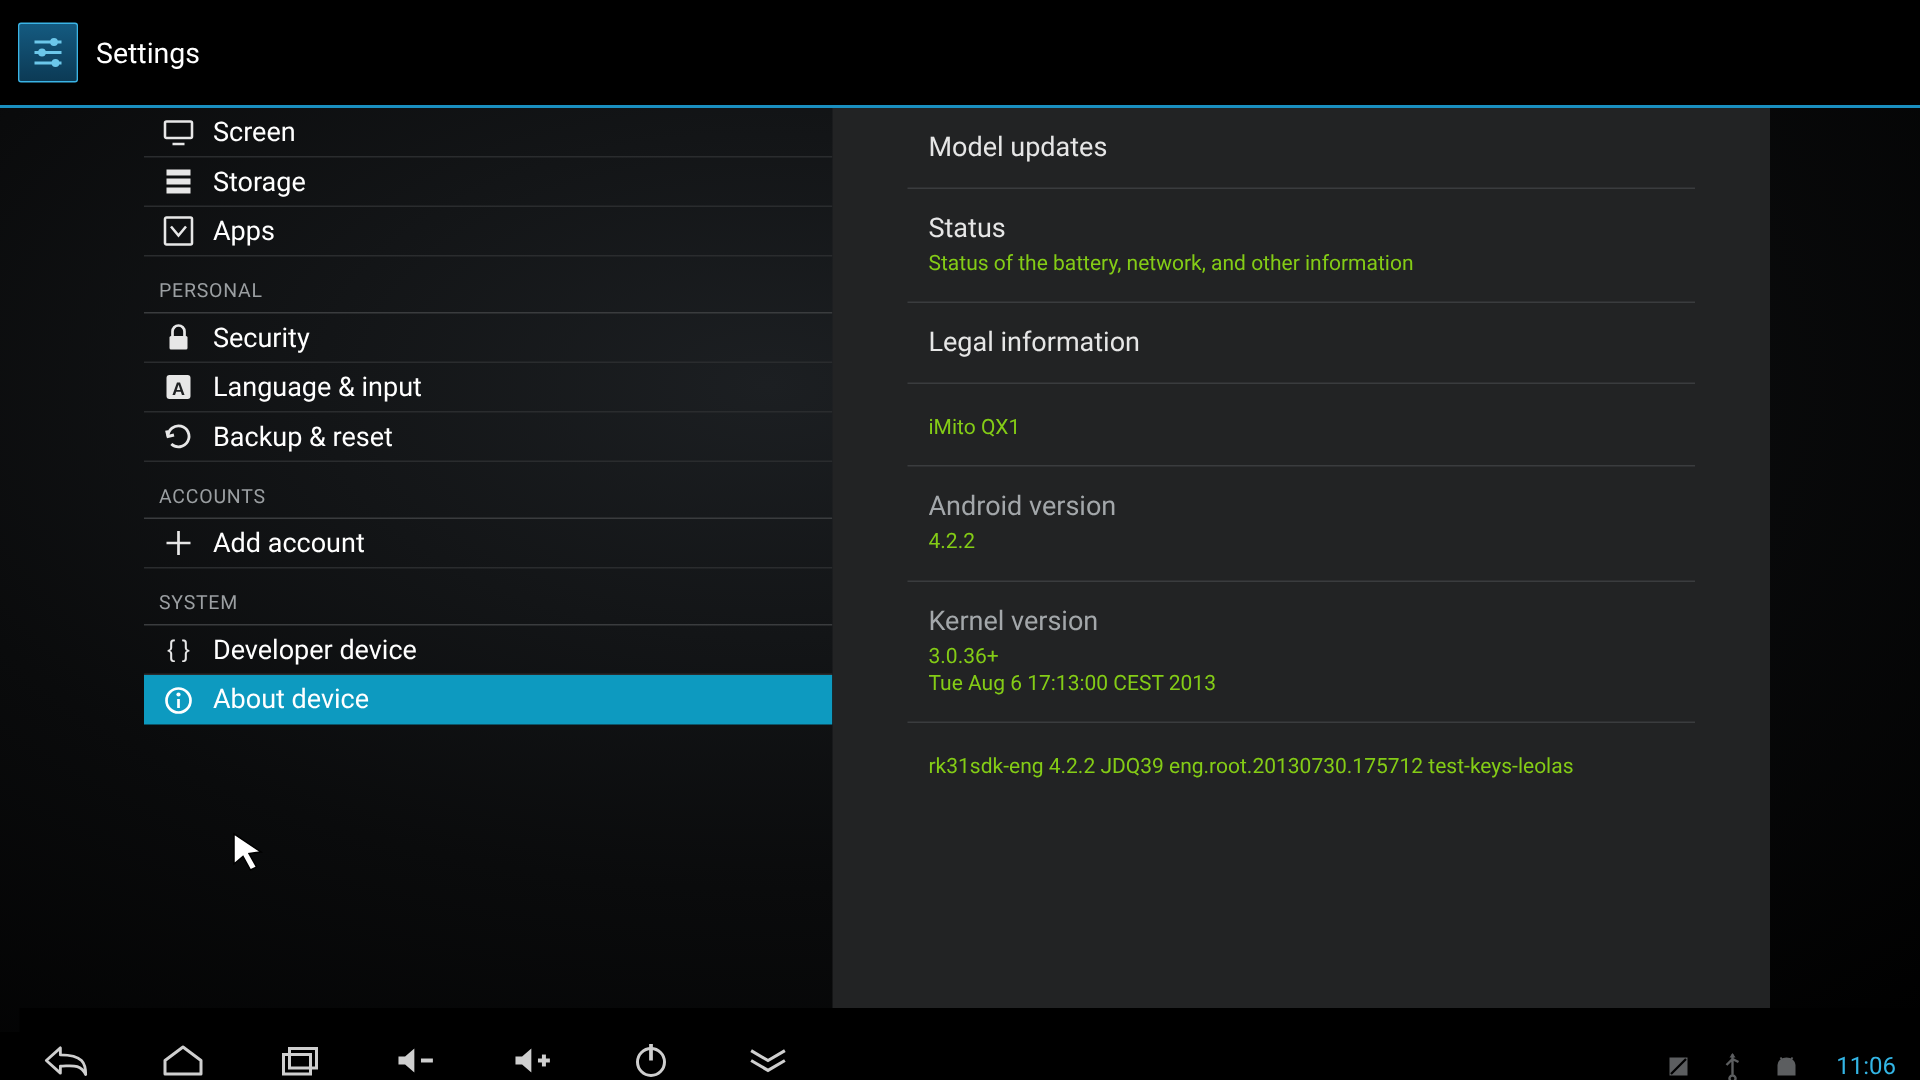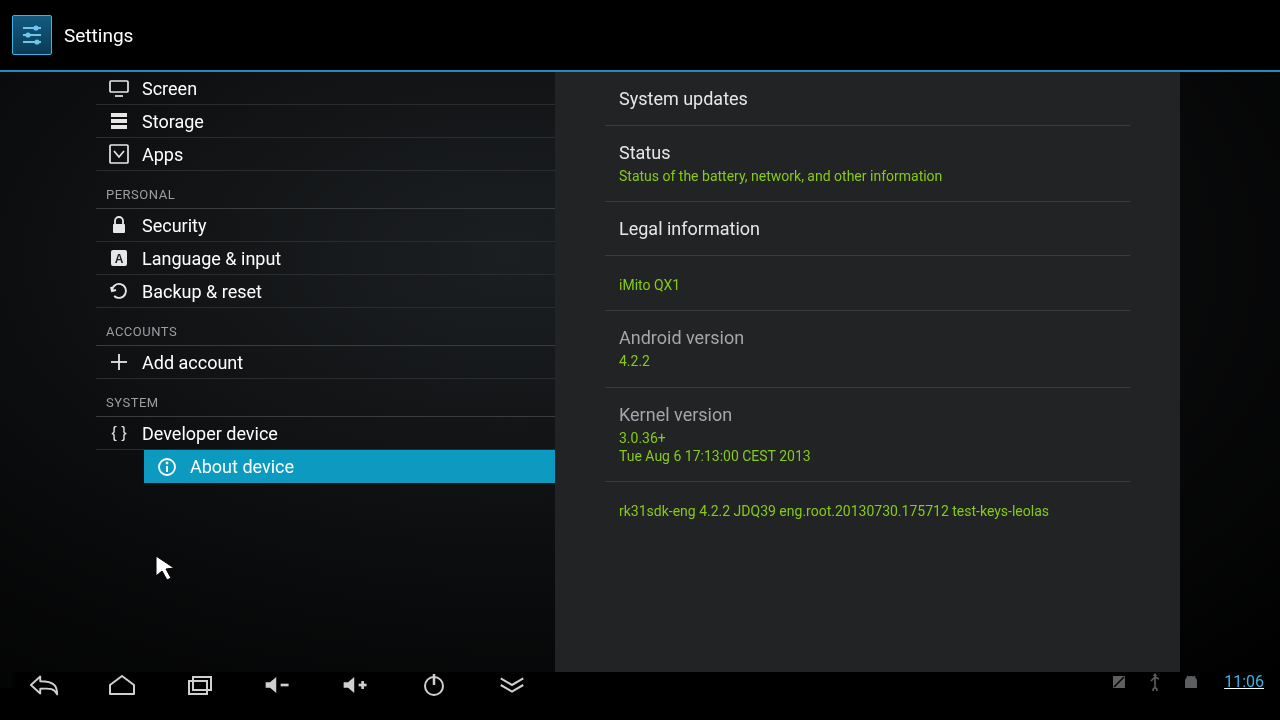--- a/index.html
+++ b/index.html
@@ -43,21 +43,21 @@
     overflow: hidden;
   }
   .sidebar-item {
     display: flex;
     align-items: center;
     height: 33px;
     padding-left: 12px;
     border-bottom: 1px solid #2a2c2e;
     cursor: pointer;
   }
-  .sidebar-item:last-child { border-bottom: none; margin-left: 48px; }
+  .sidebar-item:last-child { border-bottom: none; }
   .sidebar-item.selected {
     background: #0d9ac0;
     border-bottom: none;
   }
   .sidebar-item .icon {
     width: 22px;
     height: 22px;
     display: flex;
     align-items: center;
     justify-content: center;
@@ -109,23 +109,22 @@
     line-height: 1.3;
   }
   .navbar {
     position: absolute;
     bottom: 0;
     left: 13px;
     right: 0;
     height: 48px;
     background: #000;
     display: flex;
-    align-items: flex-start;
+    align-items: flex-end;
     padding: 0 16px;
-    text-decoration: underline;
   }
   .nav-left { display: flex; align-items: center; gap: 48px; }
   .nav-btn {
     width: 30px;
     height: 26px;
     display: flex;
     align-items: center;
     justify-content: center;
     cursor: pointer;
   }
@@ -261,21 +260,21 @@
             <line x1="11" y1="10" x2="11" y2="16" stroke="#fff" stroke-width="1.8"></line>
           </svg>
       </span>
       <span class="sidebar-item-label">About device</span>
     </div>
 
   </div>
 
   <div class="main">
     <div class="main-row">
-      <div class="main-title">System updates</div>
+      <div class="main-title">Model updates</div>
     </div>
     <div class="main-row">
       <div class="main-title">Status</div>
       <div class="main-sub">Status of the battery, network, and other information</div>
     </div>
     <div class="main-row">
       <div class="main-title">Legal information</div>
     </div>
     <div class="main-row noninteractive">
       <div class="main-sub">iMito QX1</div>

